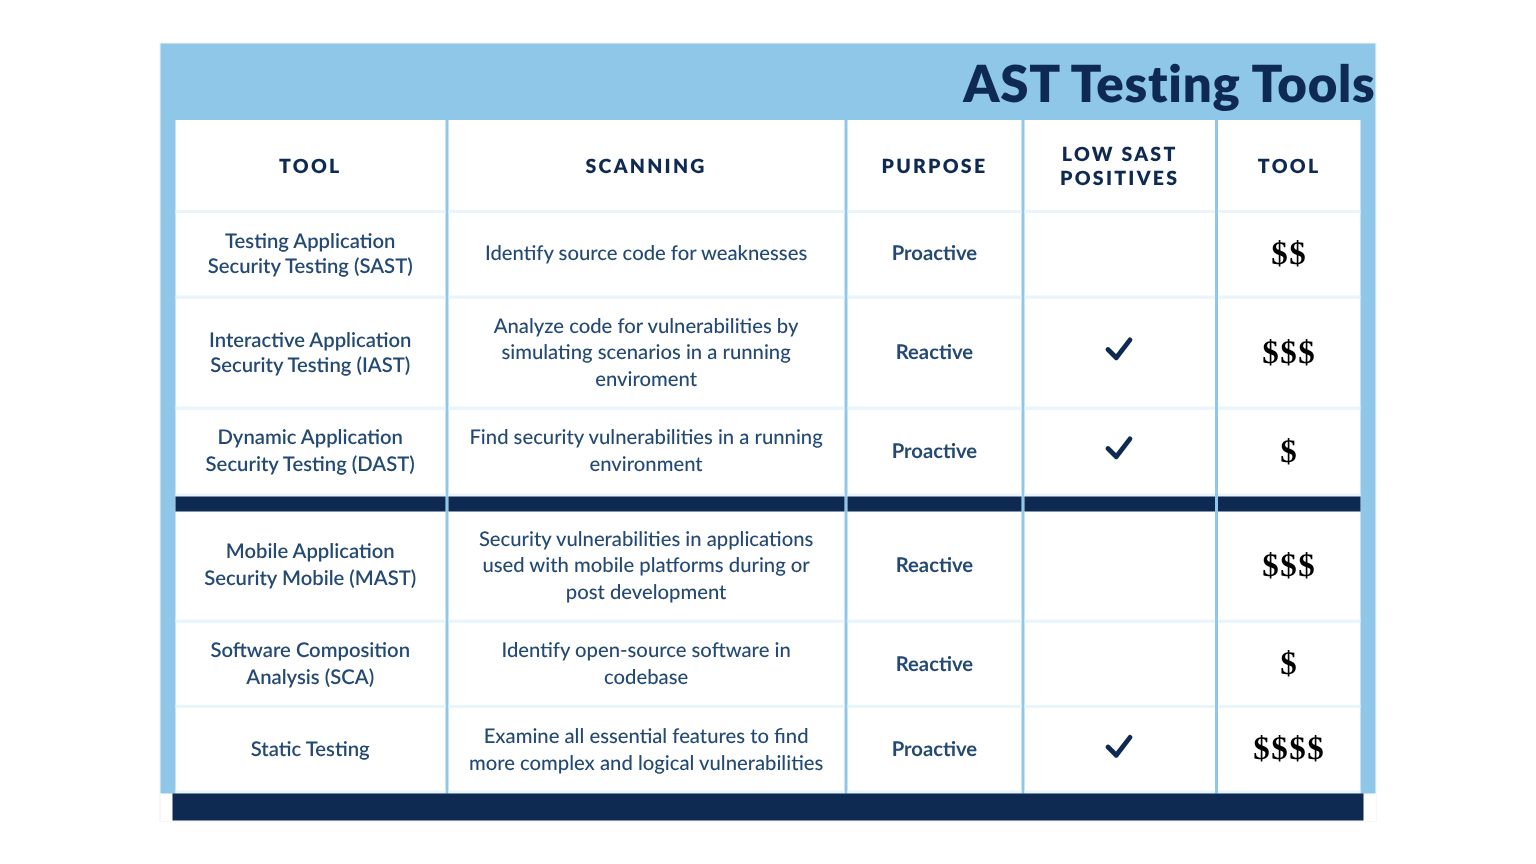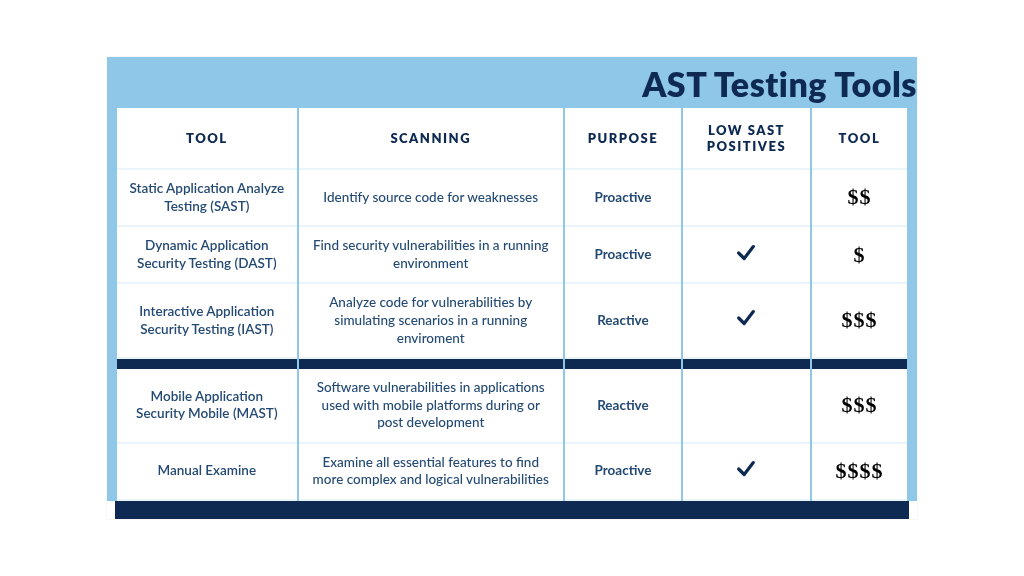--- a/index.html
+++ b/index.html
@@ -142,53 +142,60 @@
         <tr>
           <th>TOOL</th>
           <th>SCANNING</th>
           <th>PURPOSE</th>
           <th>LOW SAST POSITIVES</th>
           <th>TOOL</th>
         </tr>
       </thead>
       <tbody id="tbody">
           <tr>
-            <td class="tool">Static Application Analyze Testing (SAST)</td>
+            <td class="tool">Testing Application Security Testing (SAST)</td>
             <td class="purpose">Identify source code for weaknesses</td>
             <td class="scan">Proactive</td>
             <td></td>
             <td class="cost">$$</td>
+          </tr>
+          <tr>
+            <td class="tool">Interactive Application Security Testing (IAST)</td>
+            <td class="purpose">Analyze code for vulnerabilities by simulating scenarios in a running enviroment</td>
+            <td class="scan">Reactive</td>
+            <td><span class="check"><svg viewBox="0 0 24 24">
+                  <path d="M4 12 L10 18 L20 5"></path>
+                </svg></span></td>
+            <td class="cost">$$$</td>
           </tr>
           <tr>
             <td class="tool">Dynamic Application Security Testing (DAST)</td>
             <td class="purpose">Find security vulnerabilities in a running environment</td>
             <td class="scan">Proactive</td>
             <td><span class="check"><svg viewBox="0 0 24 24">
                   <path d="M4 12 L10 18 L20 5"></path>
                 </svg></span></td>
             <td class="cost">$</td>
           </tr>
-          <tr>
-            <td class="tool">Interactive Application Security Testing (IAST)</td>
-            <td class="purpose">Analyze code for vulnerabilities by simulating scenarios in a running enviroment</td>
-            <td class="scan">Reactive</td>
-            <td><span class="check"><svg viewBox="0 0 24 24">
-                  <path d="M4 12 L10 18 L20 5"></path>
-                </svg></span></td>
-            <td class="cost">$$$</td>
-          </tr>
           <tr class="sep-top">
             <td class="tool">Mobile Application Security Mobile (MAST)</td>
-            <td class="purpose">Software vulnerabilities in applications used with mobile platforms during or post development</td>
+            <td class="purpose">Security vulnerabilities in applications used with mobile platforms during or post development</td>
             <td class="scan">Reactive</td>
             <td></td>
             <td class="cost">$$$</td>
           </tr>
           <tr>
-            <td class="tool">Manual Examine</td>
+            <td class="tool">Software Composition Analysis (SCA)</td>
+            <td class="purpose">Identify open-source software in codebase</td>
+            <td class="scan">Reactive</td>
+            <td></td>
+            <td class="cost">$</td>
+          </tr>
+          <tr>
+            <td class="tool">Static Testing</td>
             <td class="purpose">Examine all essential features to find more complex and logical vulnerabilities</td>
             <td class="scan">Proactive</td>
             <td><span class="check"><svg viewBox="0 0 24 24">
                   <path d="M4 12 L10 18 L20 5"></path>
                 </svg></span></td>
             <td class="cost">$$$$</td>
           </tr>
         </tbody>
     </table>
   </div>

